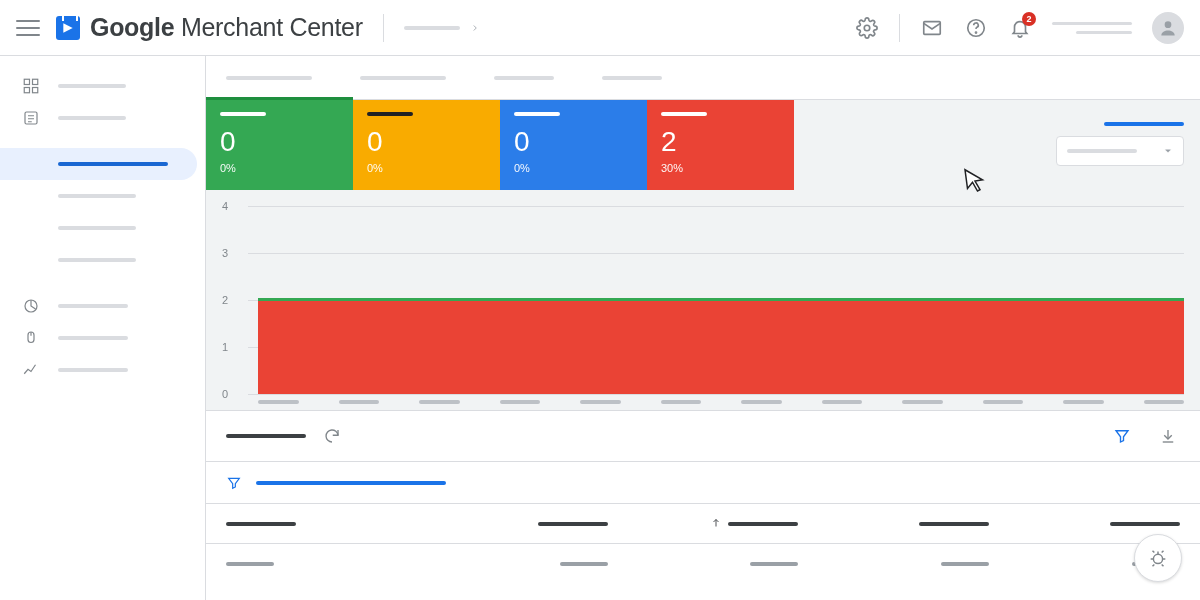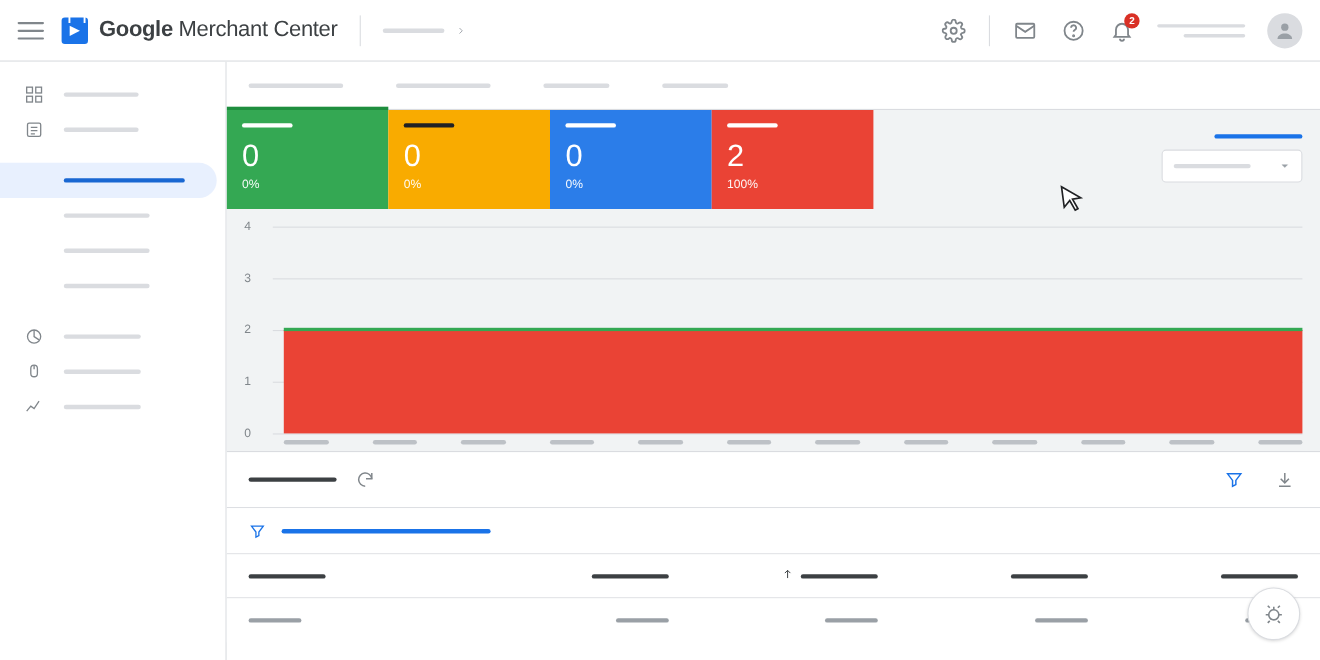--- a/index.html
+++ b/index.html
@@ -19,21 +19,21 @@
   }
   *{box-sizing:border-box;font-family:Arial,Helvetica,sans-serif;}
   body{margin:0;width:1200px;height:600px;overflow:hidden;background:#fff;color:var(--grey-700);}
   
   .appbar{height:56px;border-bottom:1px solid var(--grey-300);display:flex;align-items:center;padding:0 16px;position:relative;z-index:5;background:#fff;}
   .hamburger{width:24px;height:24px;display:flex;flex-direction:column;justify-content:center;gap:5px;cursor:pointer;}
   .hamburger span{height:2px;background:var(--grey-600);border-radius:1px;}
   .logo-tag{width:24px;height:24px;background:#1a73e8;border-radius:3px;margin-left:16px;position:relative;display:flex;align-items:center;justify-content:center;}
   .logo-tag::before{content:"";position:absolute;top:-3px;left:6px;width:12px;height:6px;border:2px solid #fff;border-bottom:none;border-radius:3px 3px 0 0;}
   .logo-tag svg{width:14px;height:14px;}
-  .brand{margin-left:10px;font-size:20px;letter-spacing:-.3px;}
+  .brand{margin-left:10px;font-size:25px;letter-spacing:-.3px;}
   .brand .g{font-weight:600;color:#3c4043;}
   .brand .mc{font-weight:300;color:#3c4043;}
   .vsep{width:1px;height:28px;background:var(--grey-300);margin:0 20px;}
   .crumb{display:flex;align-items:center;gap:10px;}
   .ph{background:var(--grey-300);border-radius:2px;}
   .appbar-right{margin-left:auto;display:flex;align-items:center;gap:20px;}
   .icon-btn{width:24px;height:24px;display:flex;align-items:center;justify-content:center;cursor:pointer;color:var(--grey-600);}
   .icon-btn svg{width:22px;height:22px;stroke:currentColor;fill:none;stroke-width:1.8;}
   .bell-wrap{position:relative;}
   .badge{position:absolute;top:-4px;right:-4px;min-width:14px;height:14px;background:var(--red-badge);color:#fff;font-size:9px;font-weight:bold;border-radius:7px;display:flex;align-items:center;justify-content:center;padding:0 3px;}
@@ -265,21 +265,21 @@
           <div class="pct">0%</div>
         </div>
         <div class="card blue">
           <div class="lbl"></div>
           <div class="val">0</div>
           <div class="pct">0%</div>
         </div>
         <div class="card red">
           <div class="lbl"></div>
           <div class="val">2</div>
-          <div class="pct">100%</div>
+          <div class="pct">30%</div>
         </div>
       </div>
 
       <div class="date-dd">
         <div class="link-line"></div>
         <div class="dd">
           <div class="ph" style="width:70px;height:4px"></div>
           <svg viewBox="0 0 24 24">
               <path d="M6 9l6 6 6-6z"></path>
             </svg>

